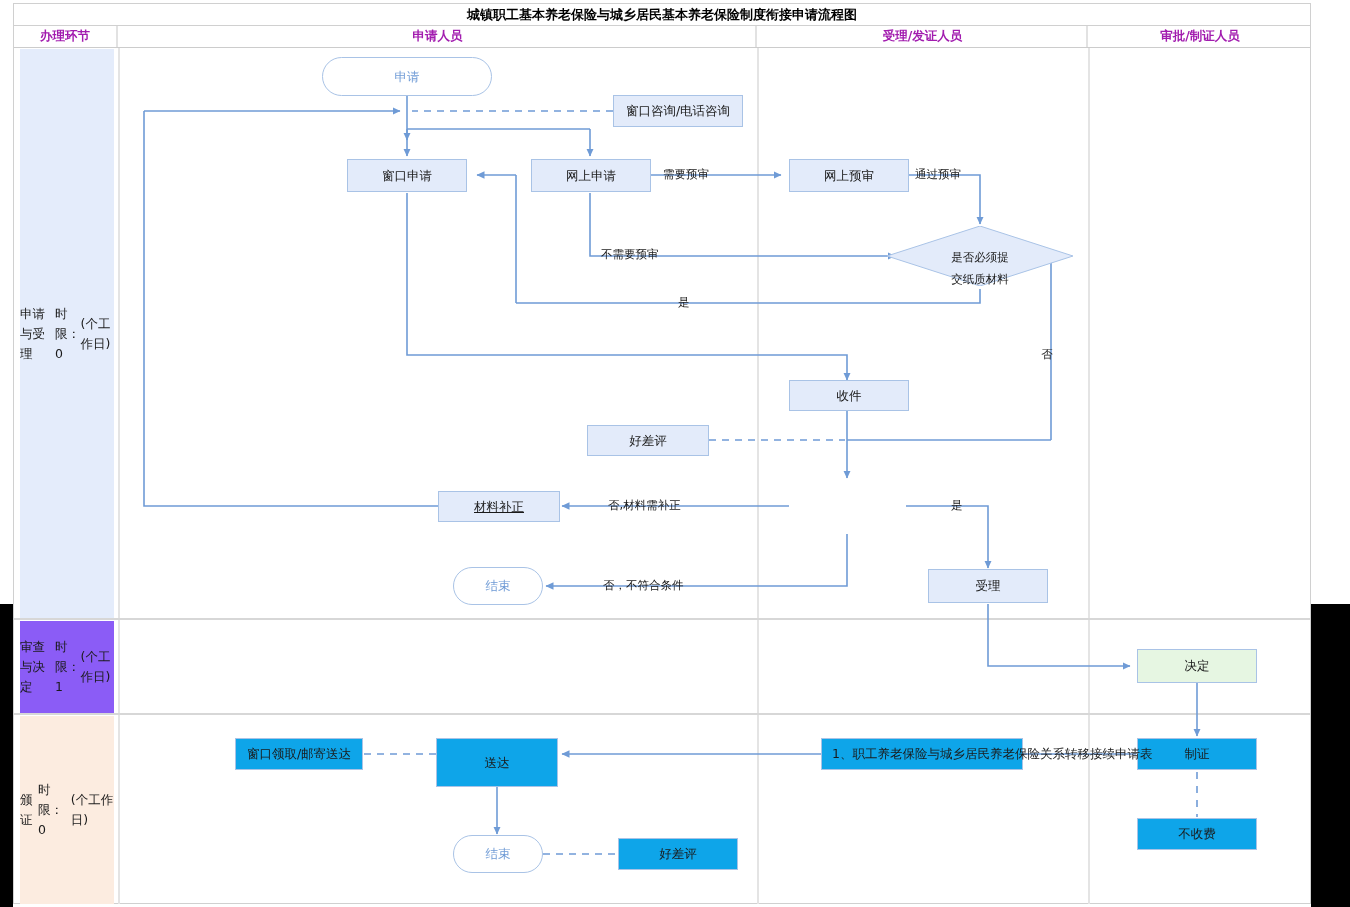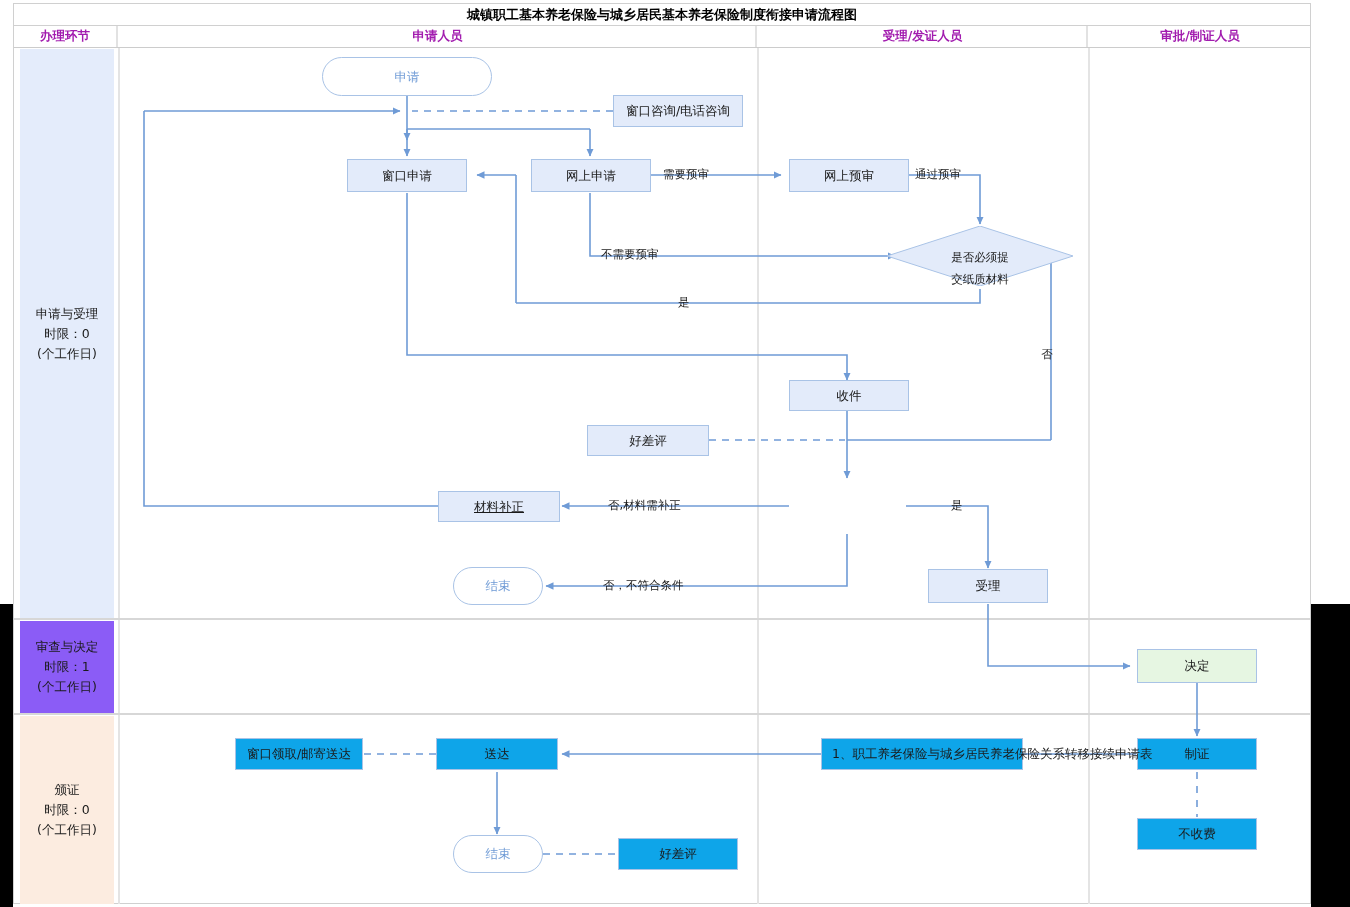--- a/index.html
+++ b/index.html
@@ -68,21 +68,21 @@
     position: absolute; top: 48px; width: 2px; height: 856px;
     background: #e4e4e4;
   }
   #sep-1 { left: 118px; }
   #sep-2 { left: 757px; }
   #sep-3 { left: 1088px; }
 
   
   .stage-cell {
     position: absolute; left: 20px; width: 94px;
-    display: flex; flex-direction: column;
+    display: flex; flex-direction: row;
     align-items: center; justify-content: center;
     font-size: 12.5px; color: #1a1a1a; line-height: 20px;
     box-sizing: border-box;
   }
   #stage-0 { top: 49px;  height: 569px; background: #e4ecfb; }
   #stage-1 { top: 621px; height: 92px;  background: #8b5cf6; }
   #stage-2 { top: 716px; height: 188px; background: #fcece0; }
 
   
   .row-sep { position: absolute; left: 14px; width: 1296px; height: 2px; background: #d7d7d7; }
@@ -298,21 +298,21 @@
   </div>
 
   <div class="node rect-peach" style="left:1137px; top:818px; width:120px; height:32px;">
     <span>不收费</span>
   </div>
 
   <div class="node rect-peach wide-label" style="left:821px; top:738px; width:202px; height:32px; overflow:visible;">
     <span>1、职工养老保险与城乡居民养老保险关系转移接续申请表</span>
   </div>
 
-  <div class="node rect-peach" style="left:436px; top:738px; width:122px; height:32px;">
+  <div class="node rect-peach" style="left:436px; top:738px; width:122px; height:49px;">
     <span>送达</span>
   </div>
 
   <div class="node rect-peach" style="left:235px; top:738px; width:128px; height:32px;">
     <span>窗口领取/邮寄送达</span>
   </div>
 
   <div class="node pill" style="left:453px; top:835px; width:90px; height:38px;">
     <span>结束</span>
   </div>

